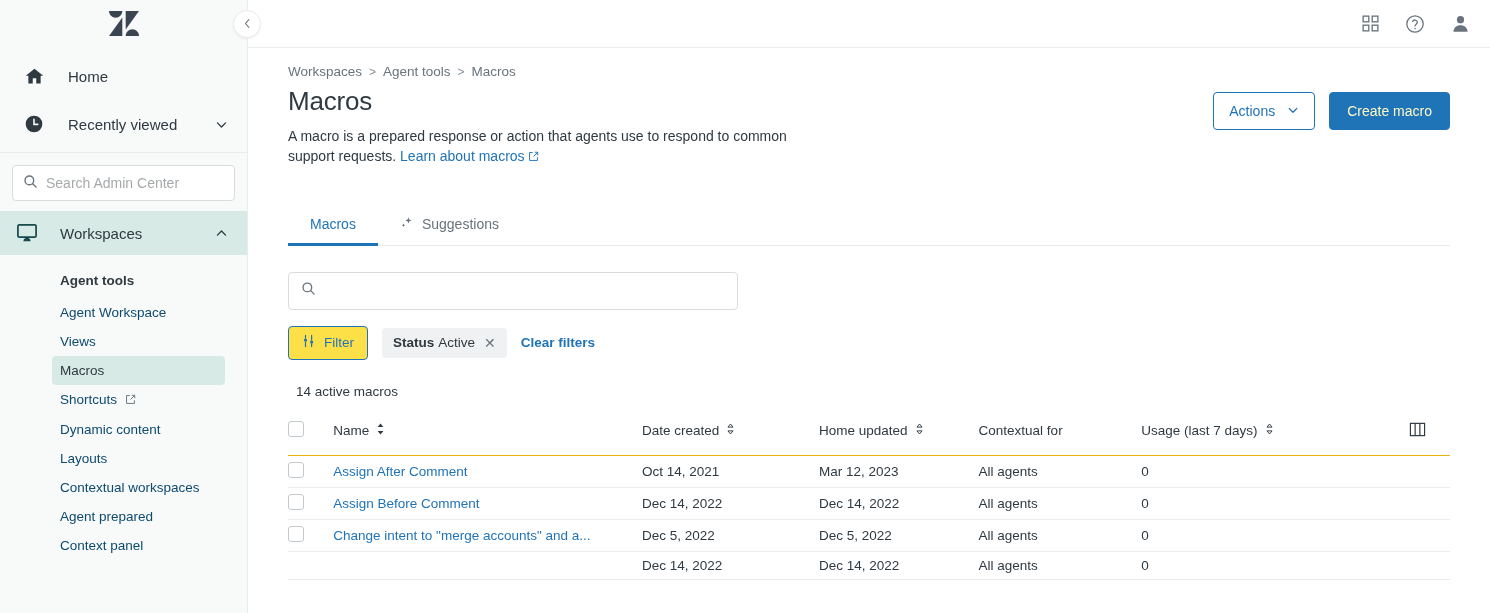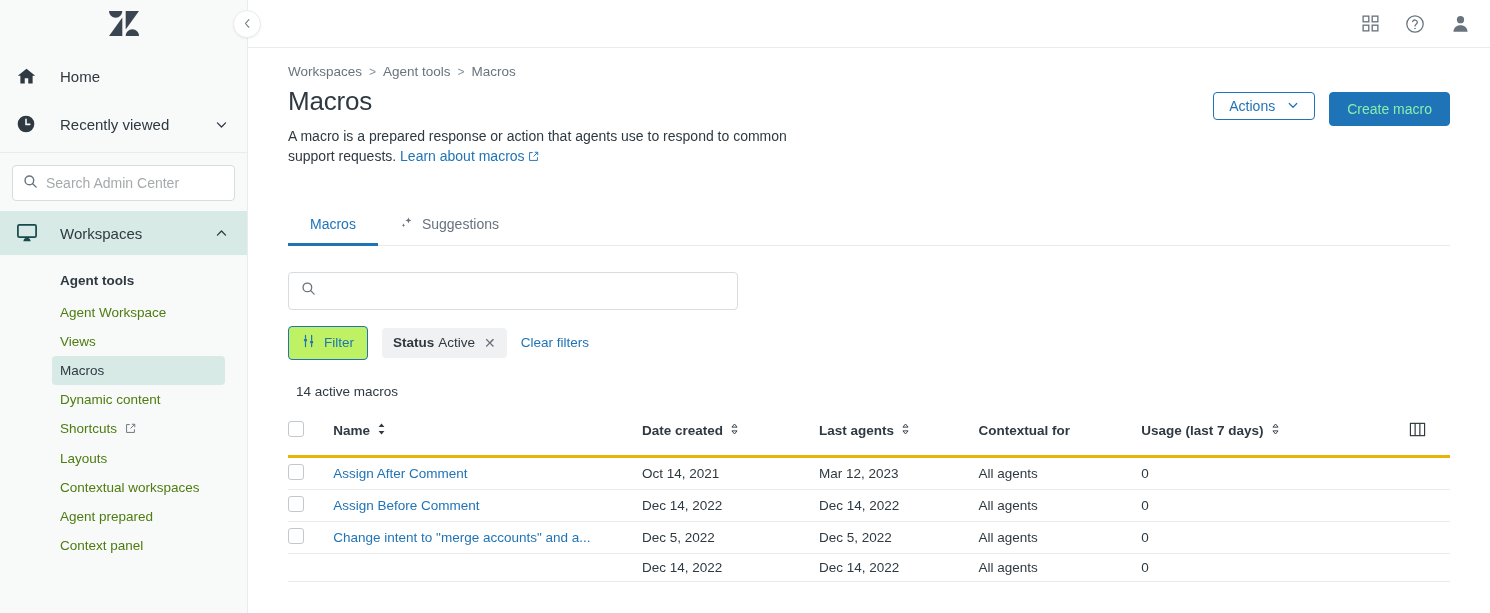--- a/index.html
+++ b/index.html
@@ -19,21 +19,21 @@
     border-right: 1px solid #e9ebed;
     flex: 0 0 248px;
     position: relative;
     overflow: hidden;
   }
   .logo-wrap {
     height: 48px; display: flex; align-items: center; justify-content: center;
   }
   .zd-logo { width: 30px; height: 26px; display: block; }
 
-  .nav-top { padding-top: 4px; }
+  .nav-top { padding-top: 4px; margin-left: 8px; }
   .nav-row {
     display: flex; align-items: center;
     height: 48px; padding: 0 16px;
     cursor: pointer;
   }
   .nav-row .ico { width: 28px; flex: 0 0 28px; display: flex; align-items: center; }
   .nav-row .label {
     font-size: 15px; color: #2f3941; margin-left: 16px; flex: 1;
   }
   .nav-row .chev { width: 16px; flex: 0 0 16px; display:flex; align-items:center; }
@@ -63,21 +63,21 @@
   .ws-row .label { font-size: 15px; color: #2f3941; margin-left: 16px; flex: 1; }
   .ws-row .chev { width: 16px; flex: 0 0 16px; display:flex; align-items:center; }
 
   .subnav { padding: 14px 0 0 0; }
   .subnav .group-title {
     font-size: 13.5px; font-weight: bold; color: #2f3941;
     padding: 4px 16px 4px 60px; margin-bottom: 6px;
   }
   .sub-item {
     display: block;
-    font-size: 13.5px; color: #4d7c0f;
+    font-size: 13.5px; color: #0c4a6e;
     padding: 7px 16px 7px 60px;
     margin: 0 22px 0 52px;
     border-radius: 4px;
     cursor: pointer;
     white-space: nowrap;
     padding-left: 8px;
   }
   .sub-item.active { background: #d7eae6; color: #2f3941; }
   .sub-item .ext { margin-left: 4px; display: inline-block; vertical-align: -1px; }
 
@@ -113,30 +113,30 @@
   .page-title { font-size: 26px; font-weight: normal; color: #2f3941; margin-top: 7px; letter-spacing: -0.2px;}
   .page-desc {
     font-size: 14px; color: #2f3941; margin-top: 9px;
     line-height: 1.45; max-width: 530px;
   }
   .page-desc a { color: #1f73b7; text-decoration: none; cursor: pointer; }
   .ext-ico { display: inline-block; vertical-align: -1px; margin-left: 3px; }
 
   .head-actions { display: flex; gap: 14px; margin-top: 13px; flex: 0 0 auto; }
   .btn {
-    height: 28px; border-radius: 4px; font-size: 14px;
+    height: 38px; border-radius: 4px; font-size: 14px;
     display: inline-flex; align-items: center; justify-content: center;
     cursor: pointer; font-family: "Liberation Sans", sans-serif;
   }
   .btn-secondary {
     background: #fff; border: 1px solid #1f73b7; color: #1f73b7;
     padding: 0 15px; gap: 12px;
   }
   .btn-primary {
-    background: #1f73b7; border: 1px solid #1f73b7; color: #86efac;
+    background: #1f73b7; border: 1px solid #1f73b7; color: #fef9c3;
     padding: 16px 17px; font-weight: normal;
   }
 
   .tabs {
     display: flex; gap: 0; margin-top: 38px;
     border-bottom: 1px solid #e9ebed;
   }
   .tab {
     font-size: 14px; color: #68737d; padding: 10px 22px 12px 22px;
     cursor: pointer; position: relative; display: flex; align-items: center; gap: 8px;
@@ -155,37 +155,37 @@
   .table-search input {
     border: none; outline: none; background: transparent; margin-left: 9px;
     font-family: "Liberation Sans", sans-serif; font-size: 14px; width: 100%;
     color: #2f3941;
   }
 
   .filter-row { display: flex; align-items: center; gap: 14px; margin-top: 16px; }
   .filter-btn {
     height: 34px; border: 1px solid #1f73b7; border-radius: 4px;
     color: #1f73b7; font-size: 13.5px; display: inline-flex; align-items: center;
-    gap: 8px; padding: 0 13px; cursor: pointer; background:#bef264;
+    gap: 8px; padding: 0 13px; cursor: pointer; background:#fde047;
   }
   .chip {
     height: 30px; background: #f0f1f2; border-radius: 4px;
     display: inline-flex; align-items: center; gap: 9px; padding: 2px 11px;
     font-size: 13.5px; color: #2f3941; cursor: pointer;
   }
   .chip b { font-weight: bold; }
   .chip .x { color: #68737d; font-size: 14px; cursor: pointer; line-height: 1; }
-  .clear-filters { color: #1f73b7; font-size: 13.5px; cursor: pointer; }
+  .clear-filters { color: #1f73b7; font-size: 13.5px; cursor: pointer; font-weight: bold; }
 
   .count-line { font-size: 13.5px; color: #2f3941; margin-top: 24px; margin-left: 8px; }
 
   table.macros { width: 100%; border-collapse: collapse; margin-top: 14px; }
   table.macros th {
-    text-align: left; font-size: 13.5px; font-weight: bold; color: #2f3941;
-    padding: 8px 0 14px 0; border-bottom: 3px solid #eab308; white-space: nowrap;
+    text-align: left; font-size: 13.5px; font-weight: normal; color: #2f3941;
+    padding: 8px 0 14px 0; border-bottom: 1px solid #eab308; white-space: nowrap;
     vertical-align: middle;
   }
   table.macros td {
     font-size: 13.5px; color: #2f3941; padding: 6px 0;
     border-bottom: 1px solid #e9ebed; vertical-align: middle;
   }
   .th-inner { display: inline-flex; align-items: center; gap: 7px; cursor: pointer; }
   .col-check { width: 44px; }
   .col-name  { width: 300px; }
   .col-dc    { width: 172px; }
@@ -284,31 +284,31 @@
       <div class="sub-item">
         <span>Agent Workspace</span>
       </div>
       <div class="sub-item">
         <span>Views</span>
       </div>
       <div class="sub-item active">
         <span>Macros</span>
       </div>
       <div class="sub-item">
-        <span>Dynamic content</span>
-      </div>
-      <div class="sub-item">
         <span>Shortcuts</span>
         <span class="ext">
           <svg width="11" height="11" viewBox="0 0 14 14" fill="none" stroke="#68737d" stroke-width="1.2">
             <path d="M6 2H2v10h10V8"></path>
               <path d="M8.6 1.6H12.4V5.4"></path>
               <path d="M12.2 1.8L7 7"></path>
           </svg>
         </span>
+      </div>
+      <div class="sub-item">
+        <span>Dynamic content</span>
       </div>
       <div class="sub-item">
         <span>Layouts</span>
       </div>
       <div class="sub-item">
         <span>Contextual workspaces</span>
       </div>
       <div class="sub-item">
         <span>Agent prepared</span>
       </div>
@@ -463,21 +463,21 @@
                 <span>
                   <svg width="9" height="12" viewBox="0 0 10 14" fill="none" stroke="#2f3941" stroke-width="1.1">
                     <path d="M5 1.2l3 3.6H2z"></path>
                       <path d="M5 12.8l-3-3.6h6z"></path>
                   </svg>
                 </span>
               </span>
             </th>
             <th class="col-lu">
               <span class="th-inner">
-                <span>Last agents</span>
+                <span>Home updated</span>
                 <span>
                   <svg width="9" height="12" viewBox="0 0 10 14" fill="none" stroke="#2f3941" stroke-width="1.1">
                     <path d="M5 1.2l3 3.6H2z"></path>
                       <path d="M5 12.8l-3-3.6h6z"></path>
                   </svg>
                 </span>
               </span>
             </th>
             <th class="col-af">
               <span class="th-inner" style="cursor:default">

